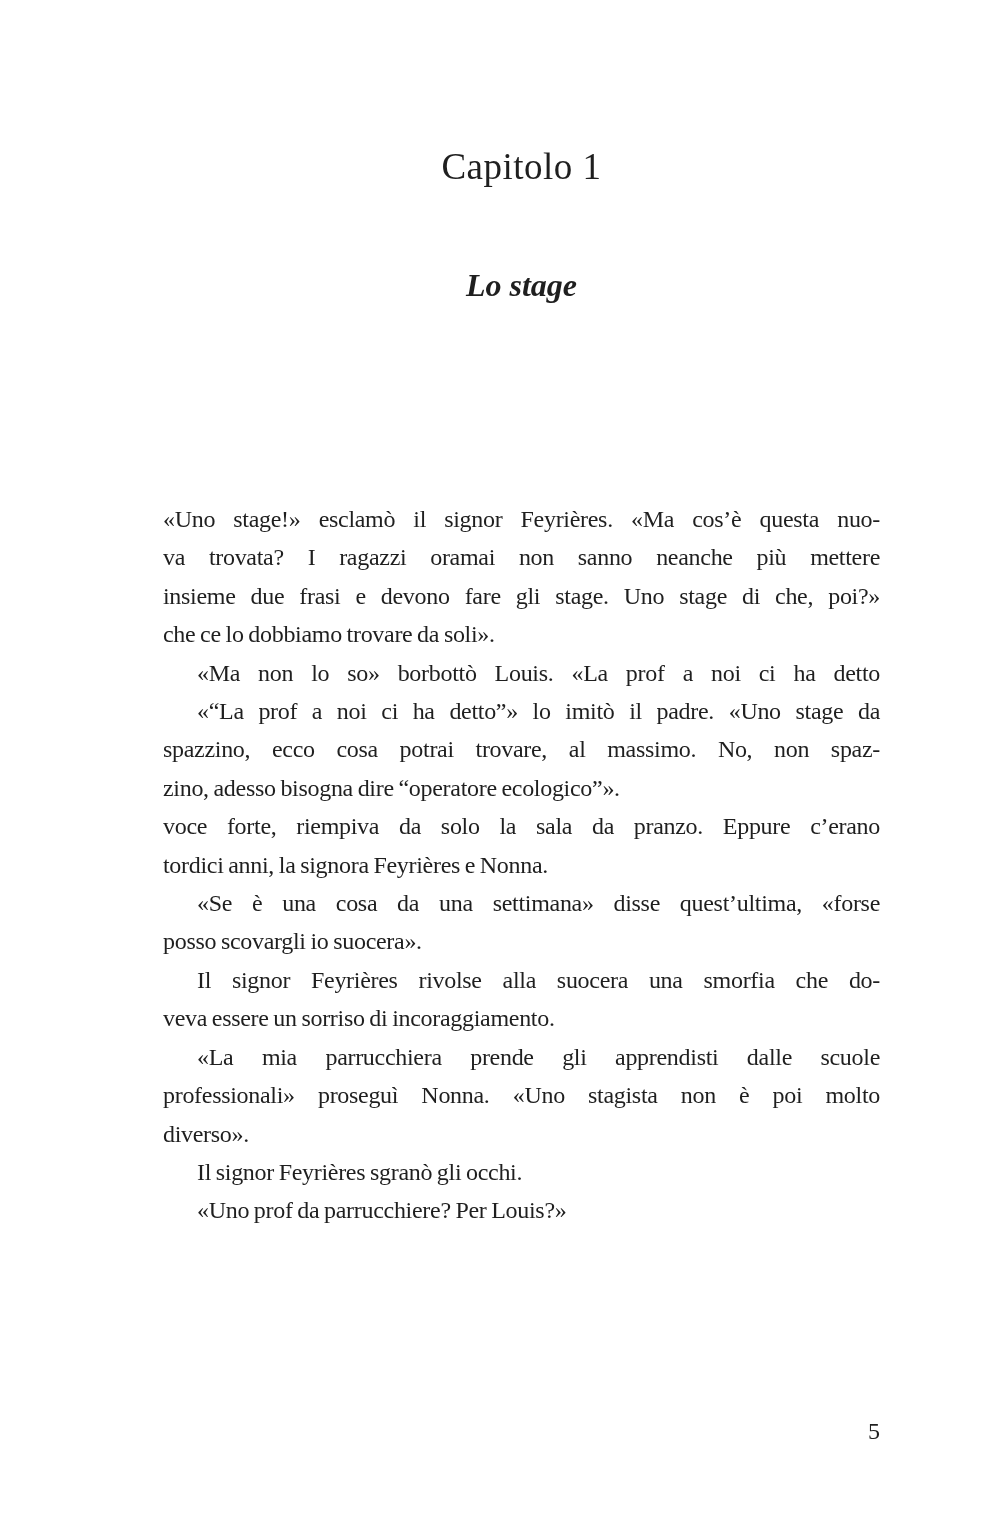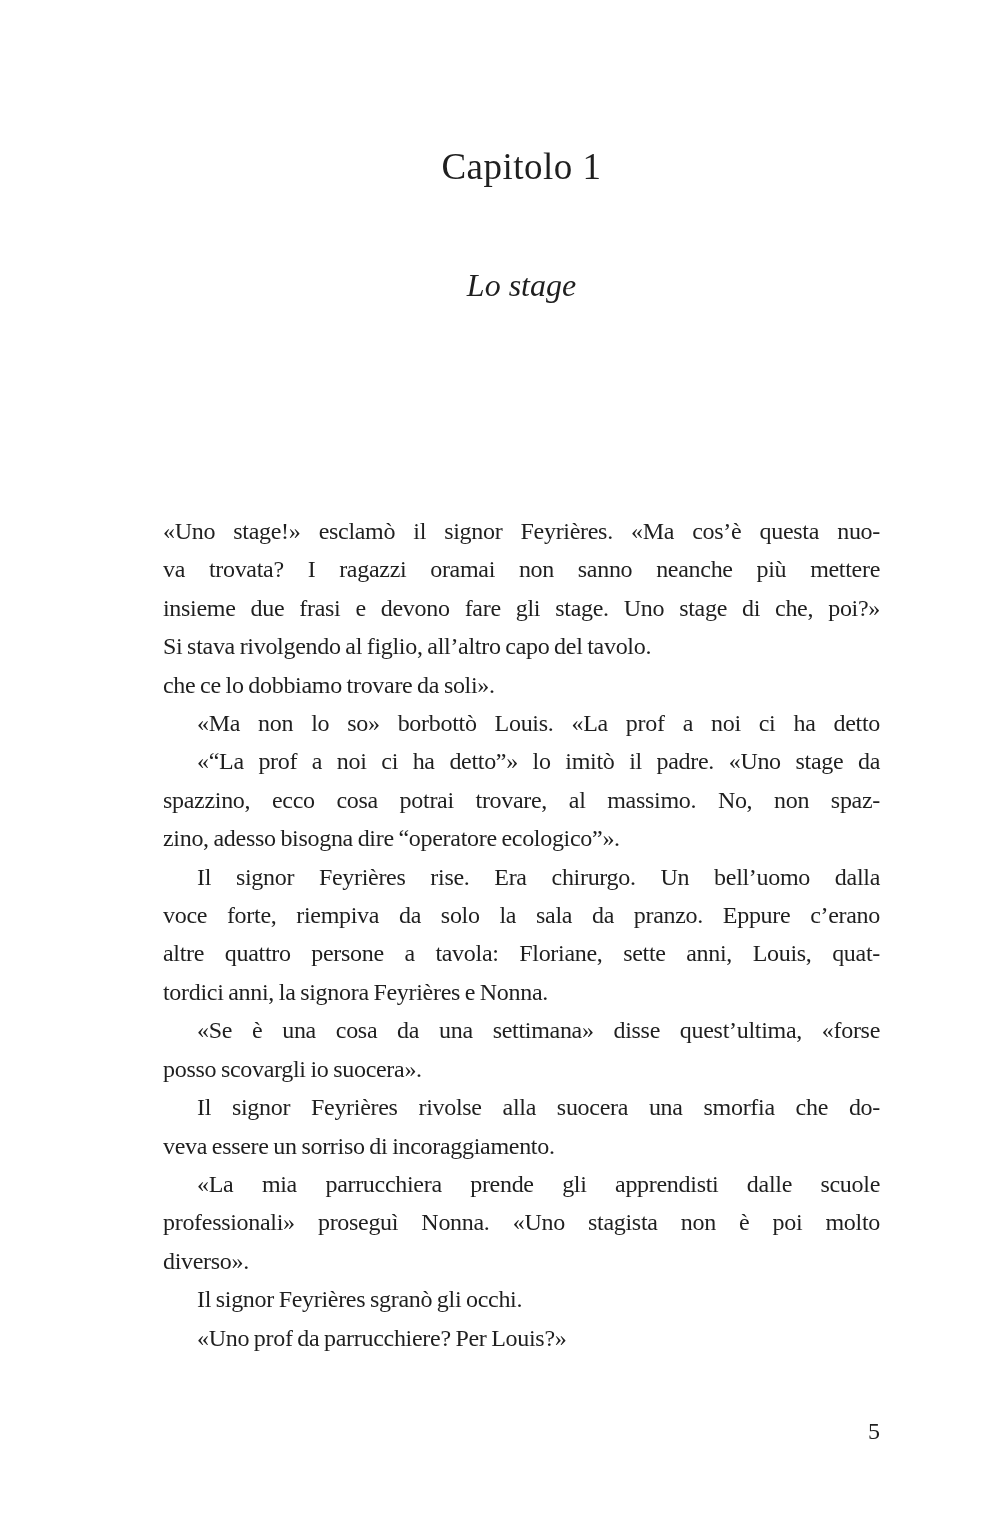--- a/index.html
+++ b/index.html
@@ -30,31 +30,30 @@
   }
   .chapter-subtitle {
     position: absolute;
     top: 266px;
     left: 163px;
     width: 717px;
     text-align: center;
     font-size: 32px;
     line-height: 1.2;
     font-style: italic;
-    font-weight: 400;
+    font-weight: 700;
   }
   .body-text {
     position: absolute;
     top: 500px;
     left: 163px;
     width: 717px;
     font-size: 24px;
     letter-spacing: -0.3px;
     word-spacing: -1px;
-    margin-top: 12px;
   }
   .para {
     margin: 0;
     padding: 0;
   }
   .line {
     line-height: 38.4px;
     text-align: justify;
     text-align-last: justify;
     white-space: normal;
@@ -81,35 +80,32 @@
 <div class="page">
   <div class="chapter-title">Capitolo 1</div>
 
   <div class="chapter-subtitle">Lo stage</div>
 
   <div class="body-text">
       <div class="para">
         <div class="line">«Uno stage!» esclamò il signor Feyrières. «Ma cos’è questa nuo-</div>
         <div class="line">va trovata? I ragazzi oramai non sanno neanche più mettere</div>
         <div class="line">insieme due frasi e devono fare gli stage. Uno stage di che, poi?»</div>
-        <div class="line last">Si stava rivolgendo al figlio, all’altro capo del tavolo.</div>
       </div>
       <div class="para">
         <div class="line last">che ce lo dobbiamo trovare da soli».</div>
         <div class="line indent">«Ma non lo so» borbottò Louis. «La prof a noi ci ha detto</div>
       </div>
       <div class="para">
         <div class="line indent">«“La prof a noi ci ha detto”» lo imitò il padre. «Uno stage da</div>
         <div class="line">spazzino, ecco cosa potrai trovare, al massimo. No, non spaz-</div>
         <div class="line last">zino, adesso bisogna dire “operatore ecologico”».</div>
       </div>
       <div class="para">
-        <div class="line indent">Il signor Feyrières rise. Era chirurgo. Un bell’uomo dalla</div>
         <div class="line">voce forte, riempiva da solo la sala da pranzo. Eppure c’erano</div>
-        <div class="line">altre quattro persone a tavola: Floriane, sette anni, Louis, quat-</div>
         <div class="line last">tordici anni, la signora Feyrières e Nonna.</div>
       </div>
       <div class="para">
         <div class="line indent">«Se è una cosa da una settimana» disse quest’ultima, «forse</div>
         <div class="line last">posso scovargli io suocera».</div>
       </div>
       <div class="para">
         <div class="line indent">Il signor Feyrières rivolse alla suocera una smorfia che do-</div>
         <div class="line last">veva essere un sorriso di incoraggiamento.</div>
       </div>

